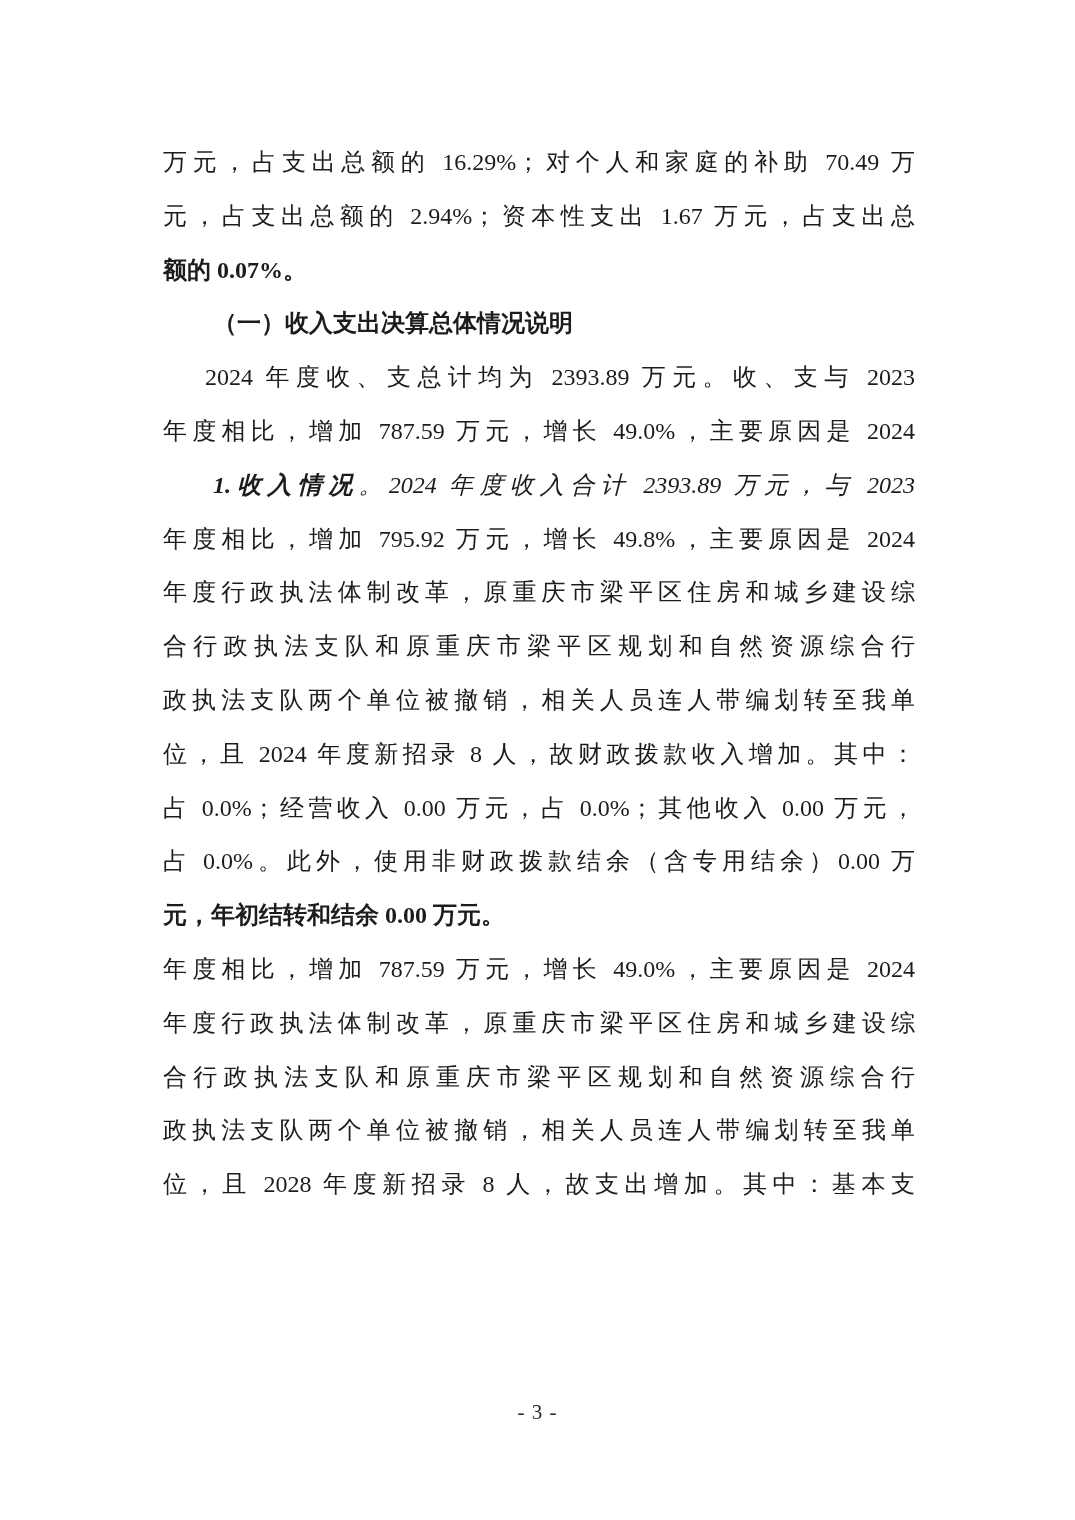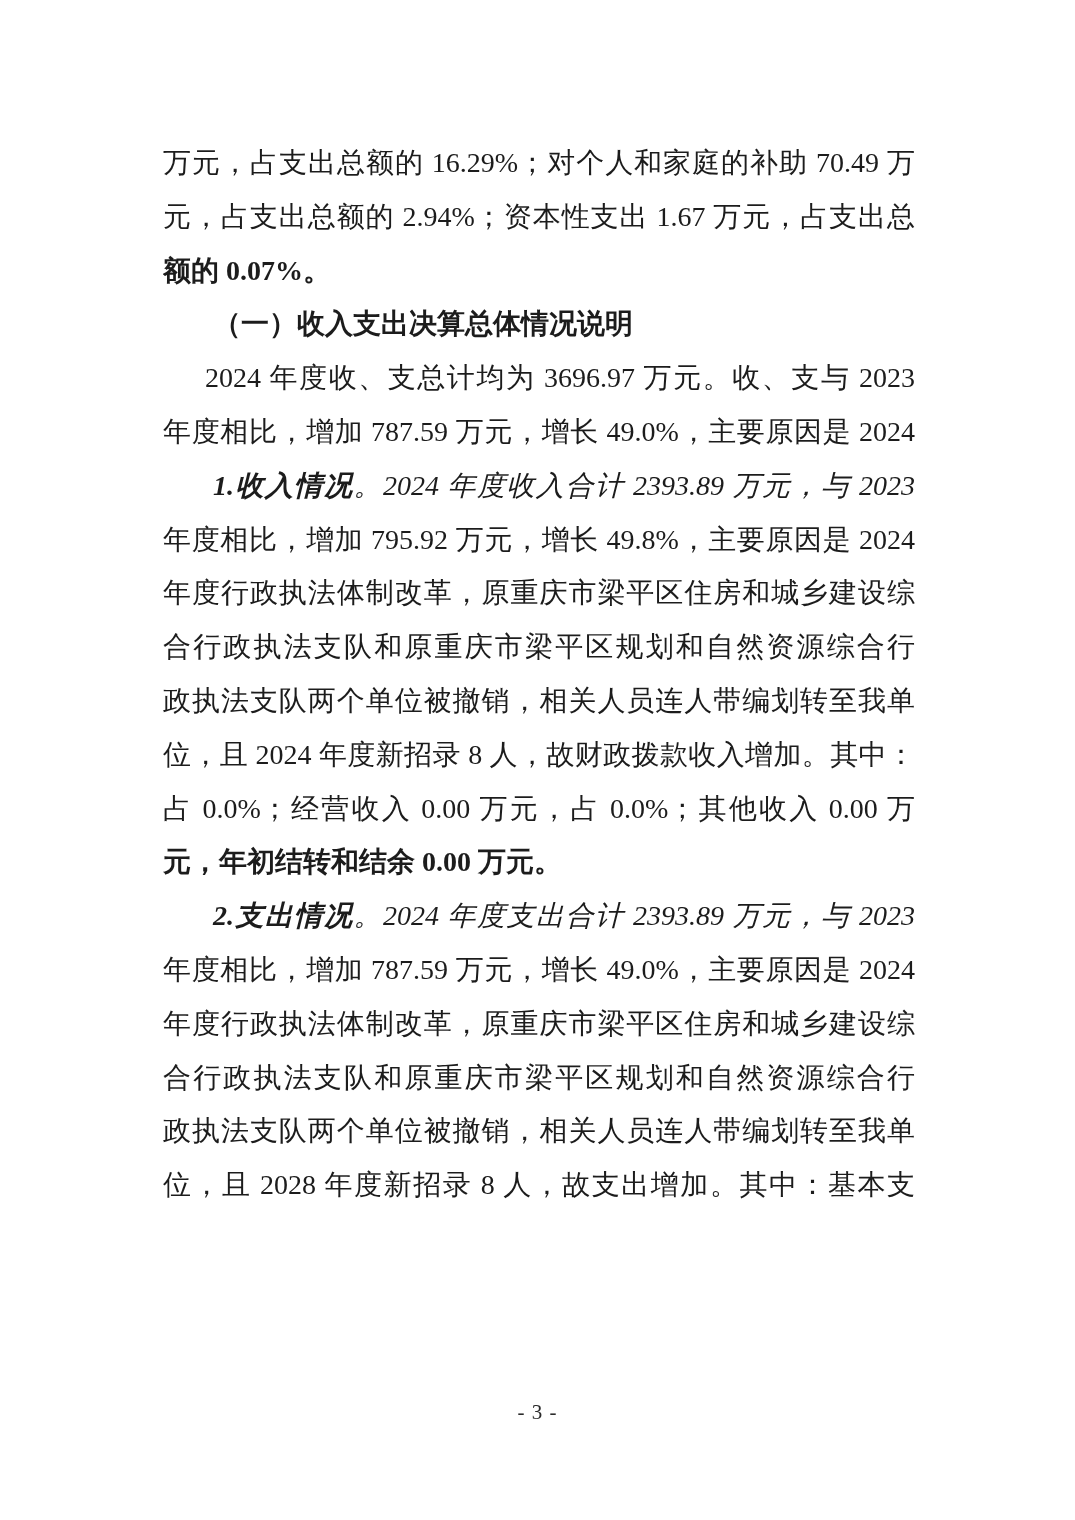--- a/index.html
+++ b/index.html
@@ -15,21 +15,21 @@
   .doc-body {
     position: absolute;
     left: 163px;
     top: 136px;
     width: 752px;
   }
   .para { margin: 0; padding: 0; }
   .line {
     height: 53.8px;
     line-height: 53.8px;
-    font-size: 28px;
+    font-size: 24px;
     text-align: justify;
     text-align-last: justify;
     text-justify: inter-character;
     overflow: hidden;
   }
   .line.no-fill { text-align-last: left; font-weight: bold; }
   .seg.bold { font-weight: 700; }
   .kind-heading .line { font-weight: 700; }
   .kind-heading .line.first   { text-indent: 50px; }
   .kind-para .line.first      { text-indent: 42px; }
@@ -53,35 +53,35 @@
   <main class="doc-body">
       <div class="para kind-continuation">
         <div class="line first"><span class="seg">万元，占支出总额的 16.29%；对个人和家庭的补助 70.49 万</span></div>
         <div class="line"><span class="seg">元，占支出总额的 2.94%；资本性支出 1.67 万元，占支出总</span></div>
         <div class="line no-fill"><span class="seg">额的 0.07%。</span></div>
       </div>
       <div class="para kind-heading">
         <div class="line no-fill first"><span class="seg bold">（一）收入支出决算总体情况说明</span></div>
       </div>
       <div class="para kind-para">
-        <div class="line first"><span class="seg">2024 年度收、支总计均为 3696.97 万元。收、支与 2023</span></div>
+        <div class="line first"><span class="seg">2024 年度收、支总计均为 2393.89 万元。收、支与 2023</span></div>
         <div class="line"><span class="seg">年度相比，增加 787.59 万元，增长 49.0%，主要原因是 2024</span></div>
       </div>
       <div class="para kind-numbered">
         <div class="line first"><span class="seg bold">1.收入情况</span><span class="seg">。2024 年度收入合计 2393.89 万元，与 2023</span></div>
         <div class="line"><span class="seg">年度相比，增加 795.92 万元，增长 49.8%，主要原因是 2024</span></div>
         <div class="line"><span class="seg">年度行政执法体制改革，原重庆市梁平区住房和城乡建设综</span></div>
         <div class="line"><span class="seg">合行政执法支队和原重庆市梁平区规划和自然资源综合行</span></div>
         <div class="line"><span class="seg">政执法支队两个单位被撤销，相关人员连人带编划转至我单</span></div>
         <div class="line"><span class="seg">位，且 2024 年度新招录 8 人，故财政拨款收入增加。其中：</span></div>
         <div class="line"><span class="seg">占 0.0%；经营收入 0.00 万元，占 0.0%；其他收入 0.00 万元，</span></div>
+        <div class="line"><span class="seg">占 0.0%。此外，使用非财政拨款结余（含专用结余）0.00 万</span></div>
         <div class="line no-fill"><span class="seg">元，年初结转和结余 0.00 万元。</span></div>
       </div>
       <div class="para kind-numbered">
-        <div class="line first"><span class="seg bold">2.支出情况</span><span class="seg">。2024 年度支出合计 2393.89 万元，与 2023</span></div>
         <div class="line"><span class="seg">年度相比，增加 787.59 万元，增长 49.0%，主要原因是 2024</span></div>
         <div class="line"><span class="seg">年度行政执法体制改革，原重庆市梁平区住房和城乡建设综</span></div>
         <div class="line"><span class="seg">合行政执法支队和原重庆市梁平区规划和自然资源综合行</span></div>
         <div class="line"><span class="seg">政执法支队两个单位被撤销，相关人员连人带编划转至我单</span></div>
         <div class="line"><span class="seg">位，且 2028 年度新招录 8 人，故支出增加。其中：基本支</span></div>
       </div>
     </main>
   <footer class="page-footer">- 3 -</footer>
 </div>
 

